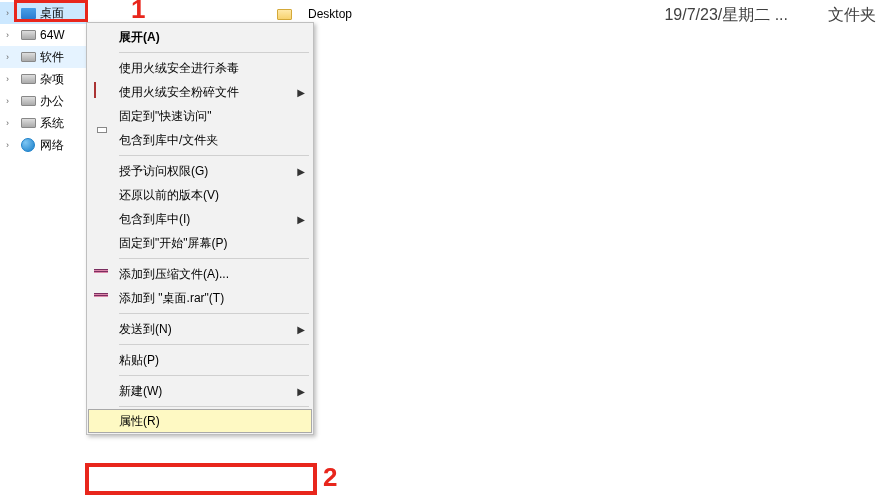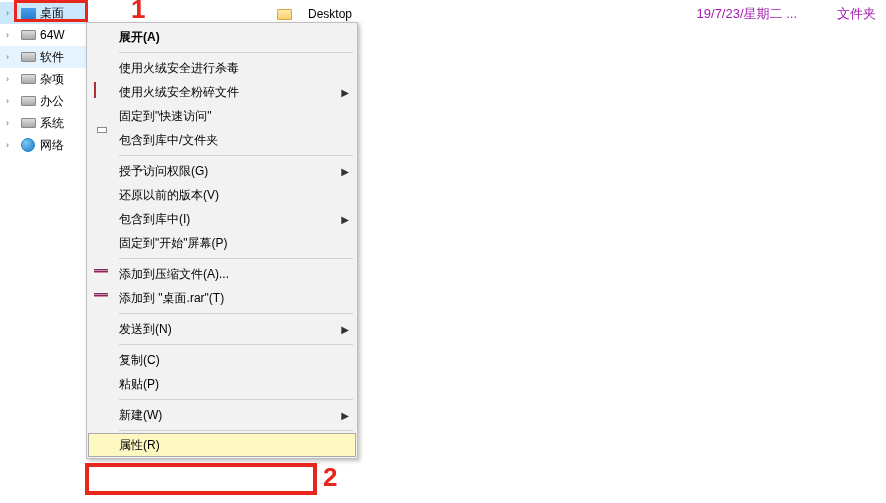--- a/index.html
+++ b/index.html
@@ -10,22 +10,22 @@
     .tree-item.sel { background: #cce8ff; }
     .tree-item .chev { width: 10px; display: inline-block; color: #666; font-size: 9px; }
     .ico { width: 16px; height: 16px; display: inline-flex; align-items: center; justify-content: center; flex-shrink: 0; }
     .ico-monitor { background: linear-gradient(#4aa0e8,#2a7bd0); border-radius: 1px; width: 15px; height: 11px; position: relative; }
     .ico-monitor::after { content:""; position:absolute; bottom:-2px; left:4px; width:7px; height:2px; background:#555; }
     .ico-drive { width:15px; height:10px; background:linear-gradient(#ddd,#aaa); border:1px solid #888; border-radius:1px; }
     .ico-folder { width:15px; height:11px; background:linear-gradient(#ffe9a8,#f7d26e); border:1px solid #d4a939; border-radius:1px; }
     .ico-net { width:14px; height:14px; border-radius:50%; background:radial-gradient(circle at 30% 30%,#7ec6f3,#1a7fc9); border:1px solid #1a7fc9; }
     .content { flex: 1; position: relative; }
     .file-row { display:flex; align-items:center; height:22px; padding-left:190px; gap:16px; margin-top:3px; }
-    .meta { position:absolute; top:5px; right:10px; display:flex; gap:40px; font-size:13px; color:#a21caf; }
-    .ctxmenu { position:absolute; left:86px; top:22px; width:272px; background:#f2f2f2; border:1px solid #bfbfbf; box-shadow:2px 2px 4px rgba(0,0,0,0.25); padding:2px; }
+    .meta { position:absolute; top:5px; right:10px; display:flex; gap:40px; font-size:16px; color:#404040; }
+    .ctxmenu { position:absolute; left:86px; top:22px; width:228px; background:#f2f2f2; border:1px solid #bfbfbf; box-shadow:2px 2px 4px rgba(0,0,0,0.25); padding:2px; }
     .mi { display:flex; align-items:center; height:24px; padding-left:30px; padding-right:18px; position:relative; }
     .mi.sel { background:#fef9c3; border:1px solid #a9a9a9; margin:-1px; }
     .mi .micon { position:absolute; left:5px; width:18px; height:18px; }
     .sep { height:1px; background:#d0d0d0; margin:3px 2px 3px 30px; }
     .sub { position:absolute; right:6px; font-size:10px; color:#333; }
     .bold { font-weight:bold; }
     .ico-fire { background:radial-gradient(circle at 50% 60%, #ffb84d, #ff6a00); border-radius:50% 50% 50% 0; transform:rotate(-45deg); width:14px; height:14px; }
     .ico-shred { width:14px; height:12px; background:repeating-linear-gradient(90deg,#c44,#c44 2px,#fff 2px,#fff 3px); border:1px solid #a33; }
     .ico-print { width:14px; height:10px; background:#666; border-radius:1px; position:relative; }
     .ico-print::before { content:""; position:absolute; top:-4px; left:3px; width:8px; height:4px; background:#fff; border:1px solid #888; }
@@ -149,23 +149,20 @@
       <span class="micon"><span class="ico-rar"></span></span>
       <span>添加到 "桌面.rar"(T)</span>
     </div>
     <div class="sep"></div>
     <div class="mi">
       <span>发送到(N)</span>
       <span class="sub">▶</span>
     </div>
     <div class="sep"></div>
     <div class="mi">
-      <span>复制(C)</span>
-    </div>
-    <div class="mi">
       <span>粘贴(P)</span>
     </div>
     <div class="sep"></div>
     <div class="mi">
       <span>新建(W)</span>
       <span class="sub">▶</span>
     </div>
     <div class="sep"></div>
     <div class="mi sel">
       <span>属性(R)</span>

